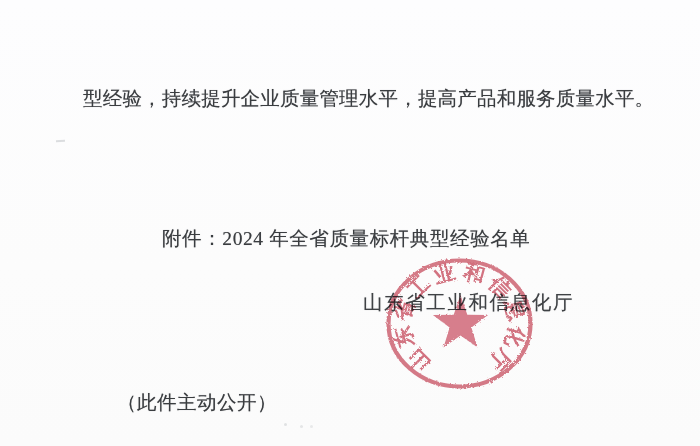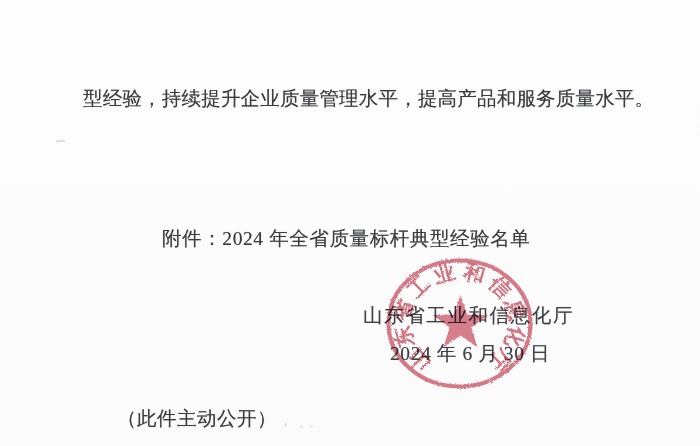--- a/index.html
+++ b/index.html
@@ -27,33 +27,33 @@
     letter-spacing:0.2px;
   }
   .attachment-line{
     position:absolute;left:122px;top:224px;
     font-size:19.5px;line-height:30px;letter-spacing:0.6px;
     color:#3a3d40;text-shadow:0 0 .7px rgba(58,60,64,.55);
     white-space:nowrap;
     margin-left:40px;
   }
   .issuer-line{
-    position:absolute;left:363px;top:301px;
+    position:absolute;left:363px;top:288px;
     font-size:19.5px;line-height:30px;letter-spacing:1.6px;
     color:#3f4245;text-shadow:0 0 .7px rgba(58,60,64,.5);
     white-space:nowrap;
   }
   .date-line{
     position:absolute;left:390px;top:339px;
     font-size:19.5px;line-height:30px;letter-spacing:0.6px;
     color:#3f4245;text-shadow:0 0 .7px rgba(58,60,64,.5);
     white-space:nowrap;
   }
   .footer-note{
-    position:absolute;left:117px;top:404px;
+    position:absolute;left:117px;top:388px;
     font-size:19.5px;line-height:30px;letter-spacing:0.5px;
     color:#3a3d40;text-shadow:0 0 .7px rgba(58,60,64,.55);
     white-space:nowrap;
   }
   .seal{
     position:absolute;left:384px;top:257px;width:151px;height:135px;
     mix-blend-mode:multiply;opacity:.92;
     pointer-events:none;
   }
   .seal svg{display:block;width:100%;height:100%;overflow:visible;}
@@ -79,21 +79,20 @@
 <div class="page">
 
   <div class="body-text">
     <div class="body-line">型经验，持续提升企业质量管理水平，提高产品和服务质量水平。</div>
   </div>
 
   <div class="attachment-line">附件：2024 年全省质量标杆典型经验名单</div>
 
   <div class="issuer-line">山东省工业和信息化厅</div>
 
-  <div class="date-line">2024 年 6 月 30 日</div>
 
   <div class="footer-note">（此件主动公开）</div>
 
   <div class="seal">
     <svg viewBox="0 0 151 135" xmlns="http://www.w3.org/2000/svg">
       <defs>
         <filter id="stamp-rough" x="-15%" y="-15%" width="130%" height="130%">
           <feTurbulence type="fractalNoise" baseFrequency="0.55" numOctaves="2" seed="7" result="n"></feTurbulence>
           <feDisplacementMap in="SourceGraphic" in2="n" scale="3"></feDisplacementMap>
         </filter>

